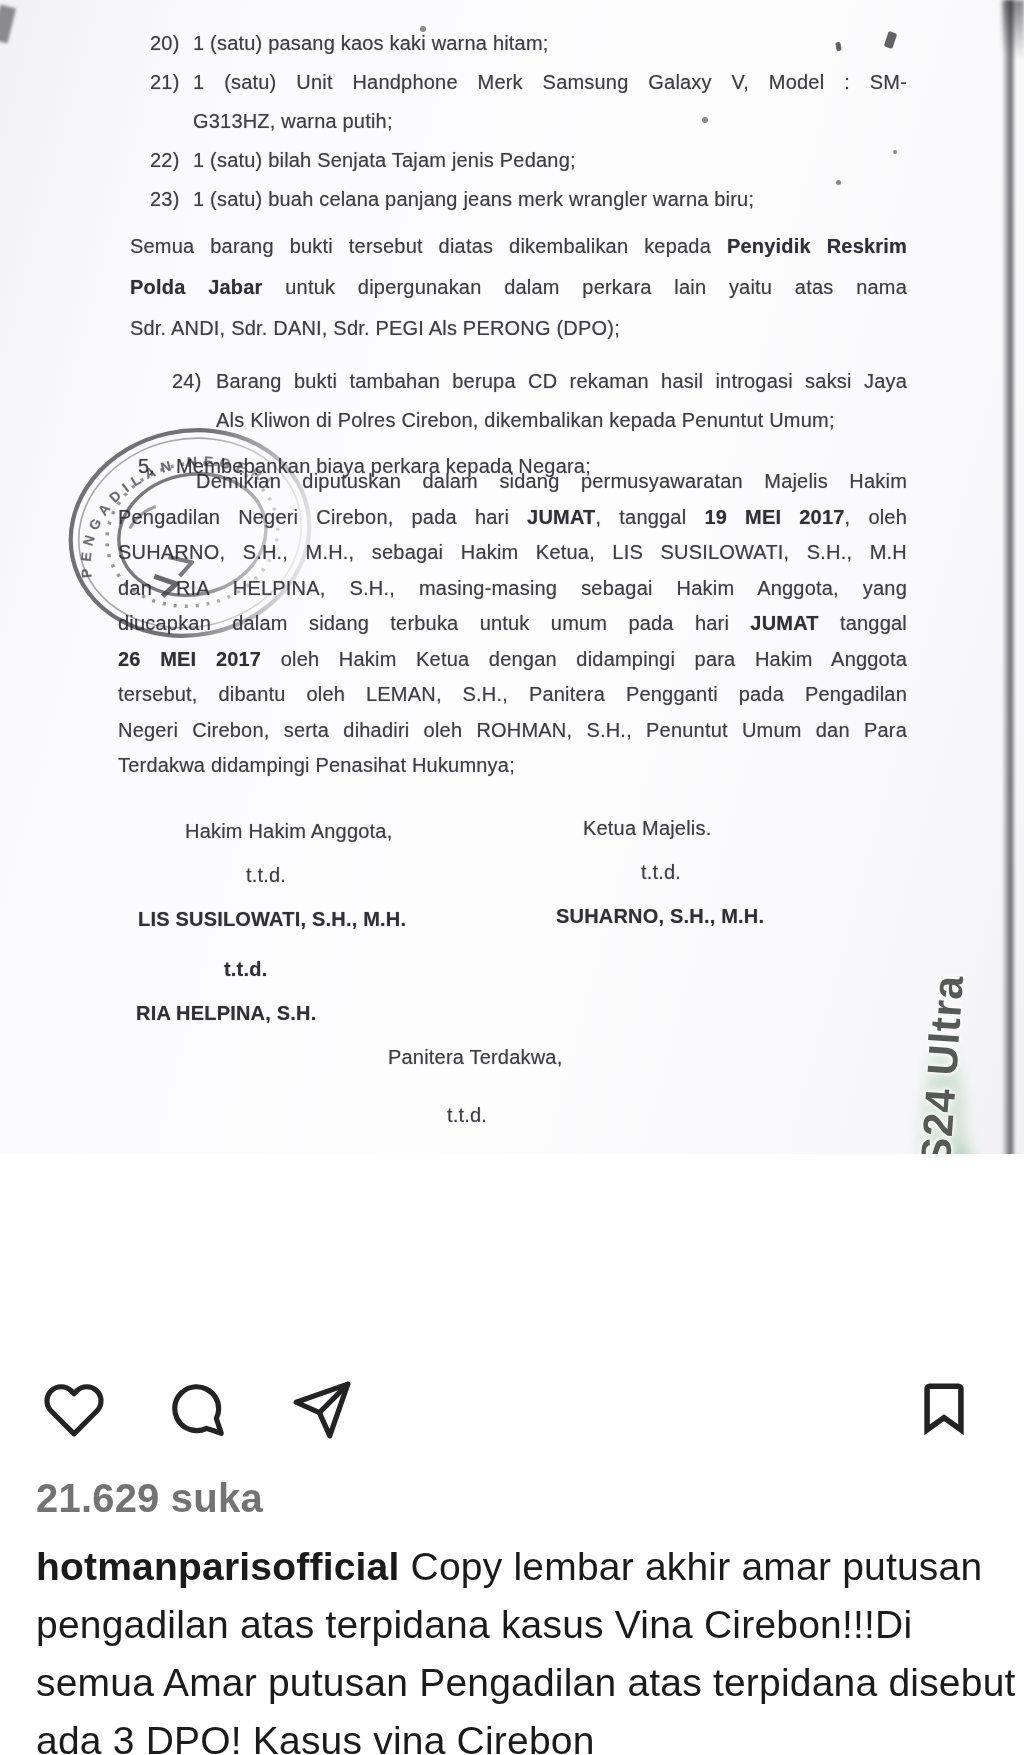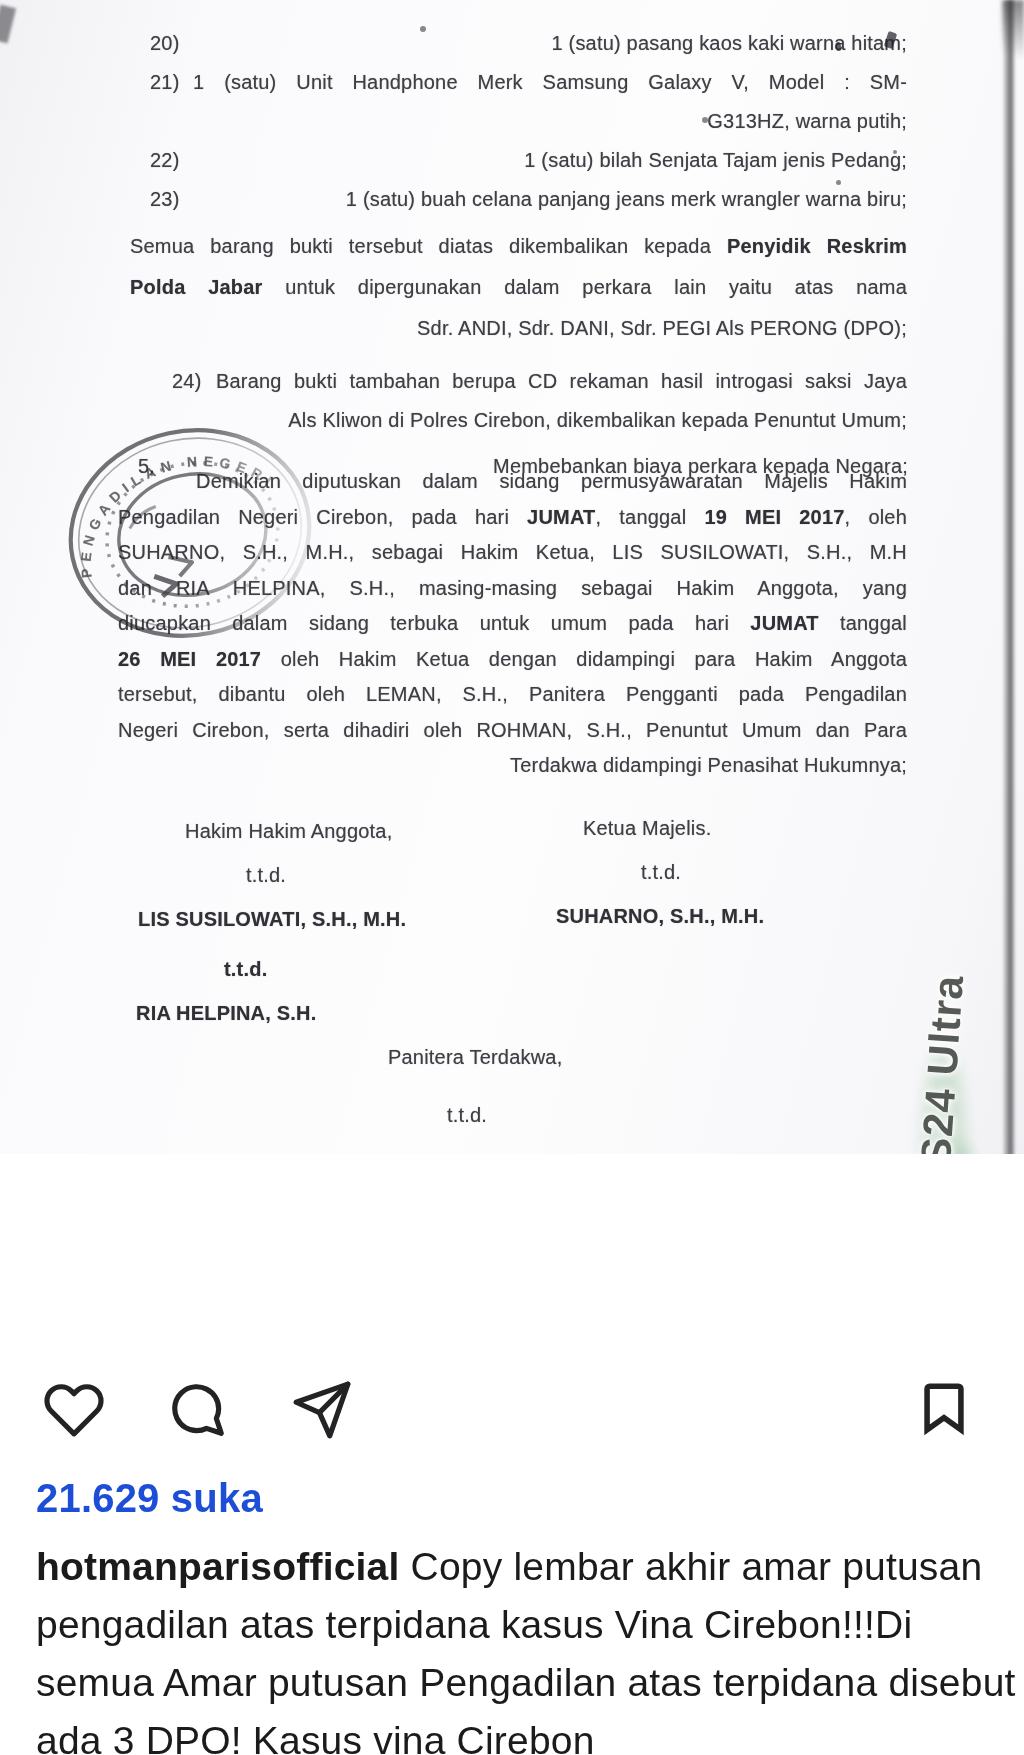--- a/index.html
+++ b/index.html
@@ -13,21 +13,21 @@
   .media {
     position:absolute; left:0; top:0; width:1024px; height:1154px;
     background:linear-gradient(105deg,#f1f1f4 0%,#fafafc 16%,#fdfdfe 55%,#f7f7f9 90%,#f0f0f3 100%);
     overflow:hidden;
     padding-left:9px;
   }
   .doc { position:absolute; inset:0; color:#3f3e44; font-size:20px;
          text-shadow:0 0 1px rgba(64,63,68,.55); letter-spacing:.2px; }
   .doc .b { font-weight:700; color:#313036; }
   .jl { text-align:justify; text-align-last:justify; }
-  .line { height:39px; line-height:39px; white-space:normal;text-align:right; }
+  .line { height:39px; line-height:39px; white-space:normal; }
 
   .list-top { position:absolute; left:150px; top:24px; width:757px; }
   .li { display:flex; }
   .li .num { width:43px; flex:0 0 43px; height:39px; line-height:39px; }
   .li .txt { flex:1; }
 
   .para-return { position:absolute; left:118px; top:226px; width:789px; }
   .para-return .line { height:41px; line-height:41px;margin-left:12px; }
 
   .item-24 { position:absolute; left:172px; top:362px; width:735px; }
@@ -80,21 +80,21 @@
   .actions { position:absolute; left:0; top:1376px; width:1024px; height:72px; }
   .act-btn { position:absolute; background:none; border:none; padding:0; cursor:pointer;
     width:64px; height:64px; display:flex; align-items:center; justify-content:center; }
   .act-like    { left:42px;  top:2px; }
   .act-comment { left:166px; top:2px; }
   .act-share   { left:290px; top:2px; }
   .act-save    { left:912px; top:0; }
   .act-btn svg { stroke:#232326; }
 
   .likes { position:absolute; left:36px; top:1476px; font-size:40px; font-weight:700;
-    color:#1d4ed8; letter-spacing:.2px; }
+    color:#737373; letter-spacing:.2px; }
   .caption { position:absolute; left:36px; top:1538px; width:988px;
     font-size:39px; line-height:58px; color:#1b1b1b; letter-spacing:.2px; }
   .caption .user { font-weight:700; cursor:pointer; }
 </style>
 </head>
 <body>
 
 <div class="screen">
 
   <div class="media">

